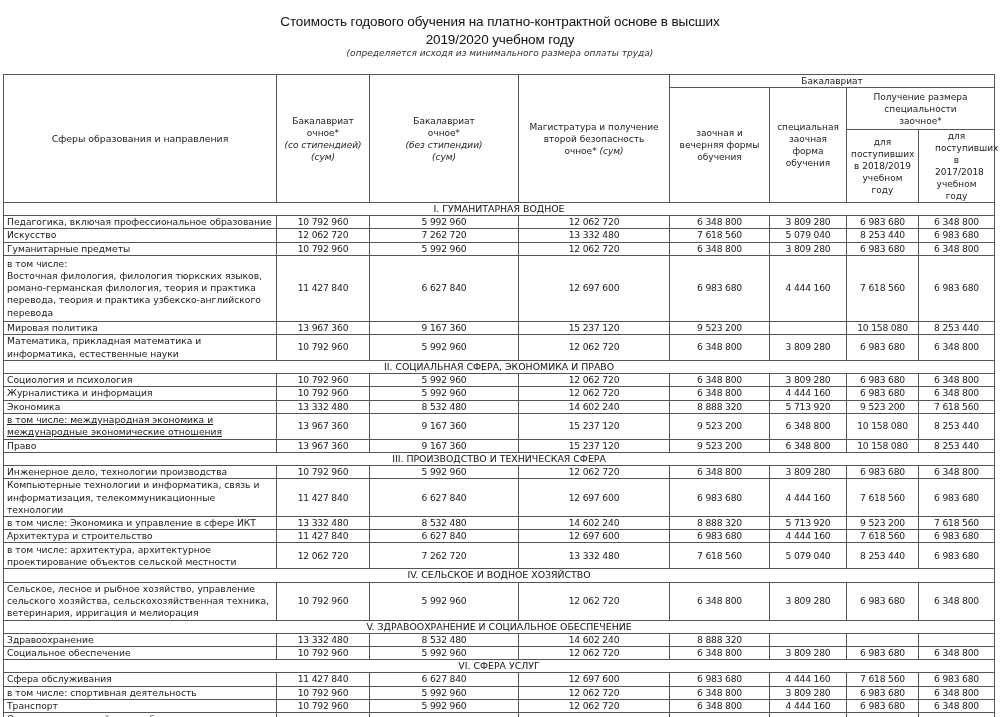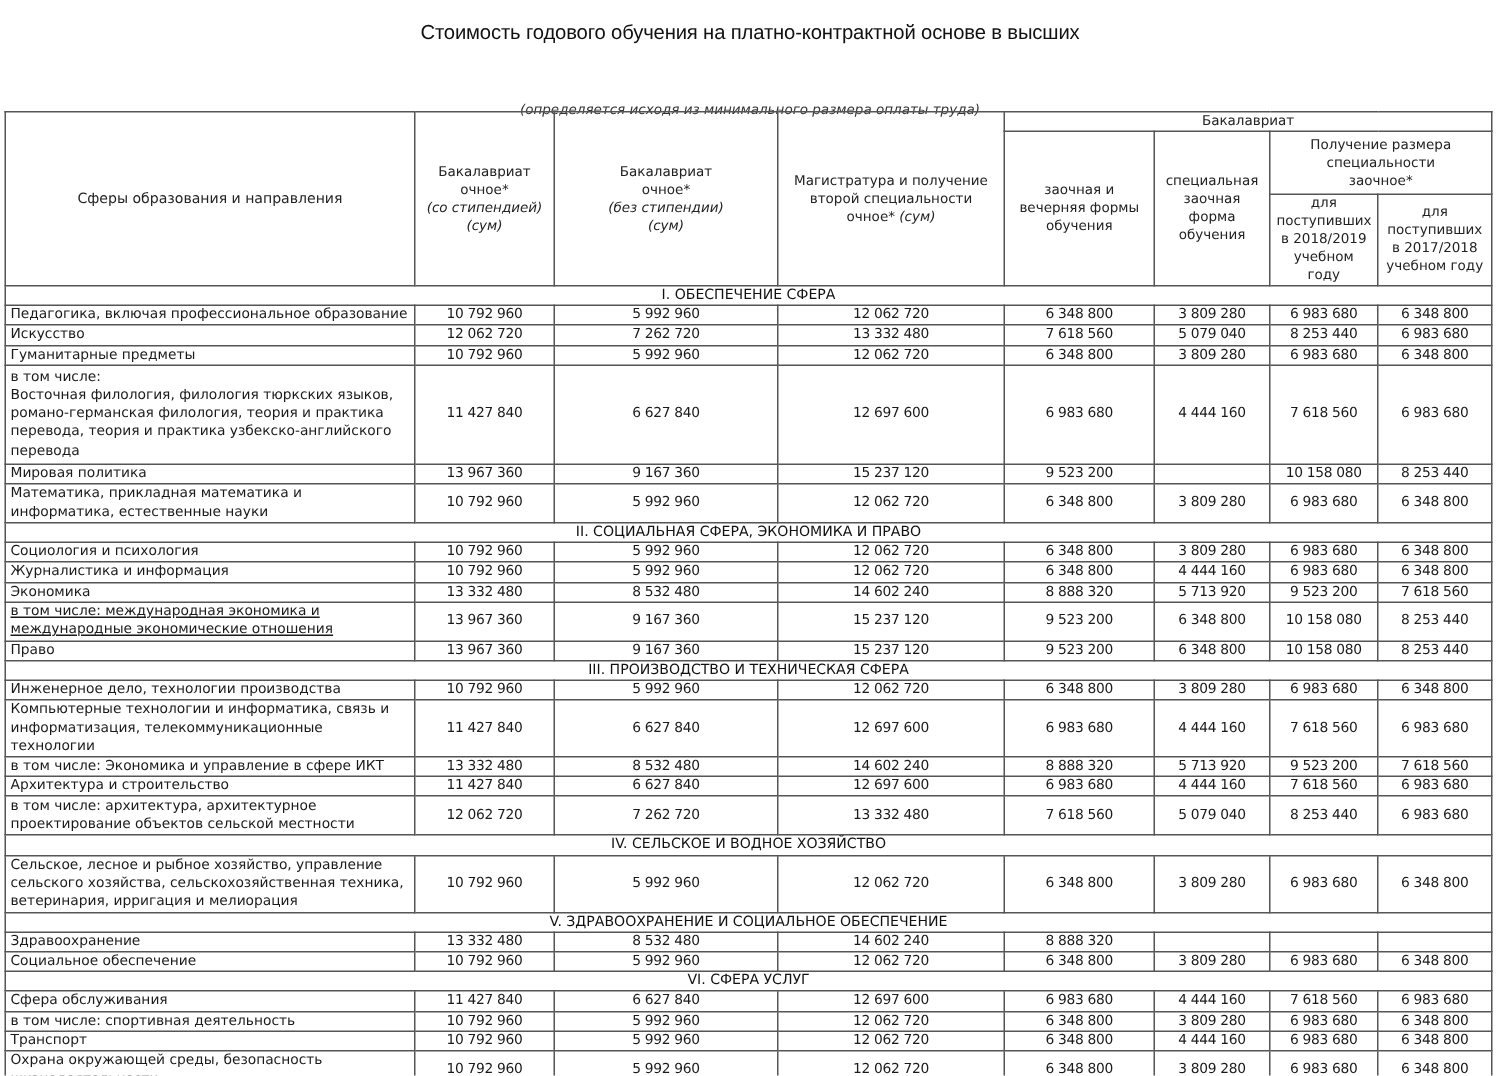--- a/index.html
+++ b/index.html
@@ -1,34 +1,35 @@
 <!DOCTYPE html>
 <html><head>
 <meta charset="utf-8">
 <style>
   html, body { margin: 0; padding: 0; background: #ffffff; }
   body { width: 1000px; height: 717px; overflow: hidden; position: relative; font-family: "DejaVu Sans", sans-serif; color: #1a1a1a; }
   .title { position: absolute; left: 0; top: 2px; width: 1000px; text-align: center; font-family: "Liberation Sans", sans-serif; font-size: 13.5px; line-height: 17.5px; color: #111; letter-spacing: -0.1px; margin-top: 11px; }
   .title .line { display: block; }
-  .subtitle { position: absolute; left: 0; top: 69px; width: 1000px; text-align: center; font-size: 9px; font-style: italic; color: #333; font-family: "DejaVu Sans", sans-serif; }
+  .subtitle { position: absolute; left: 0; top: 48px; width: 1000px; text-align: center; font-size: 9px; font-style: italic; color: #333; font-family: "DejaVu Sans", sans-serif; }
   table.t { position: absolute; left: 3px; top: 74px; width: 991px; border-collapse: collapse; table-layout: fixed; font-size: 9.2px; line-height: 12.2px; }
   table.t td, table.t th { border: 1px solid #555; padding: 0 3px; vertical-align: middle; font-weight: normal; }
   th { color: #222; font-size: 9px; line-height: 12px; }
   th .it { font-style: italic; }
   td.name { text-align: left; padding-left: 3px; }
   td.num { text-align: center; font-family: "DejaVu Sans", sans-serif; letter-spacing: -0.2px; }
   tr.section td { text-align: center; font-weight: normal; font-size: 9.4px; color: #111; }
   tr.r td { height: 12px; }
   .bl-light { border-left-color: #bbb !important; }
 </style>
 </head>
 <body>
 
 <div class="title">
   <span class="line">Стоимость годового обучения на платно-контрактной основе в высших</span>
+  <span class="line">2019/2020 учебном году</span>
 </div>
 <div class="subtitle">(определяется исходя из минимального размера оплаты труда)</div>
 
 <table class="t">
   <colgroup>
     <col style="width:273px">
     <col style="width:93px">
     <col style="width:149px">
     <col style="width:151px">
     <col style="width:100px">
@@ -46,38 +47,38 @@
         <div class="it">(сум)</div>
       </th>
       <th rowspan="3" class="bl-light">
         <div>Бакалавриат</div>
         <div>очное*</div>
         <div class="it">(без стипендии)</div>
         <div class="it">(сум)</div>
       </th>
       <th rowspan="3">
         <div>Магистратура и получение</div>
-        <div>второй специальности</div>
+        <div>второй безопасность</div>
         <div><span>очное*</span> <span class="it">(сум)</span></div>
       </th>
       <th colspan="4">Бакалавриат</th>
     </tr>
     <tr style="height:42px">
       <th rowspan="2" style="padding:0 8px">заочная и вечерняя формы обучения</th>
       <th rowspan="2" style="padding:0 6px">специальная заочная форма обучения</th>
       <th colspan="2" style="padding:0 18px">Получение размера специальности заочное*</th>
     </tr>
     <tr style="height:60px">
       <th style="padding:0 4px">для поступивших в 2018/2019 учебном году</th>
-      <th class="bl-light" style="padding:0 4px">для поступивших в 2017/2018 учебном году</th>
+      <th class="bl-light" style="padding:0 16px">для поступивших в 2017/2018 учебном году</th>
     </tr>
   </thead>
   <tbody id="tbody">
       <tr class="section">
-        <td colspan="8" style="height: 12px;">I. ОБЕСПЕЧЕНИЕ СФЕРА</td>
+        <td colspan="8" style="height: 12px;">I. ГУМАНИТАРНАЯ ВОДНОЕ</td>
       </tr>
       <tr class="r">
         <td class="name" style="white-space: pre-line;">Педагогика, включая профессиональное образование</td>
         <td class="num bl-light">10 792 960</td>
         <td class="num bl-light">5 992 960</td>
         <td class="num">12 062 720</td>
         <td class="num">6 348 800</td>
         <td class="num">3 809 280</td>
         <td class="num">6 983 680</td>
         <td class="num bl-light">6 348 800</td>

